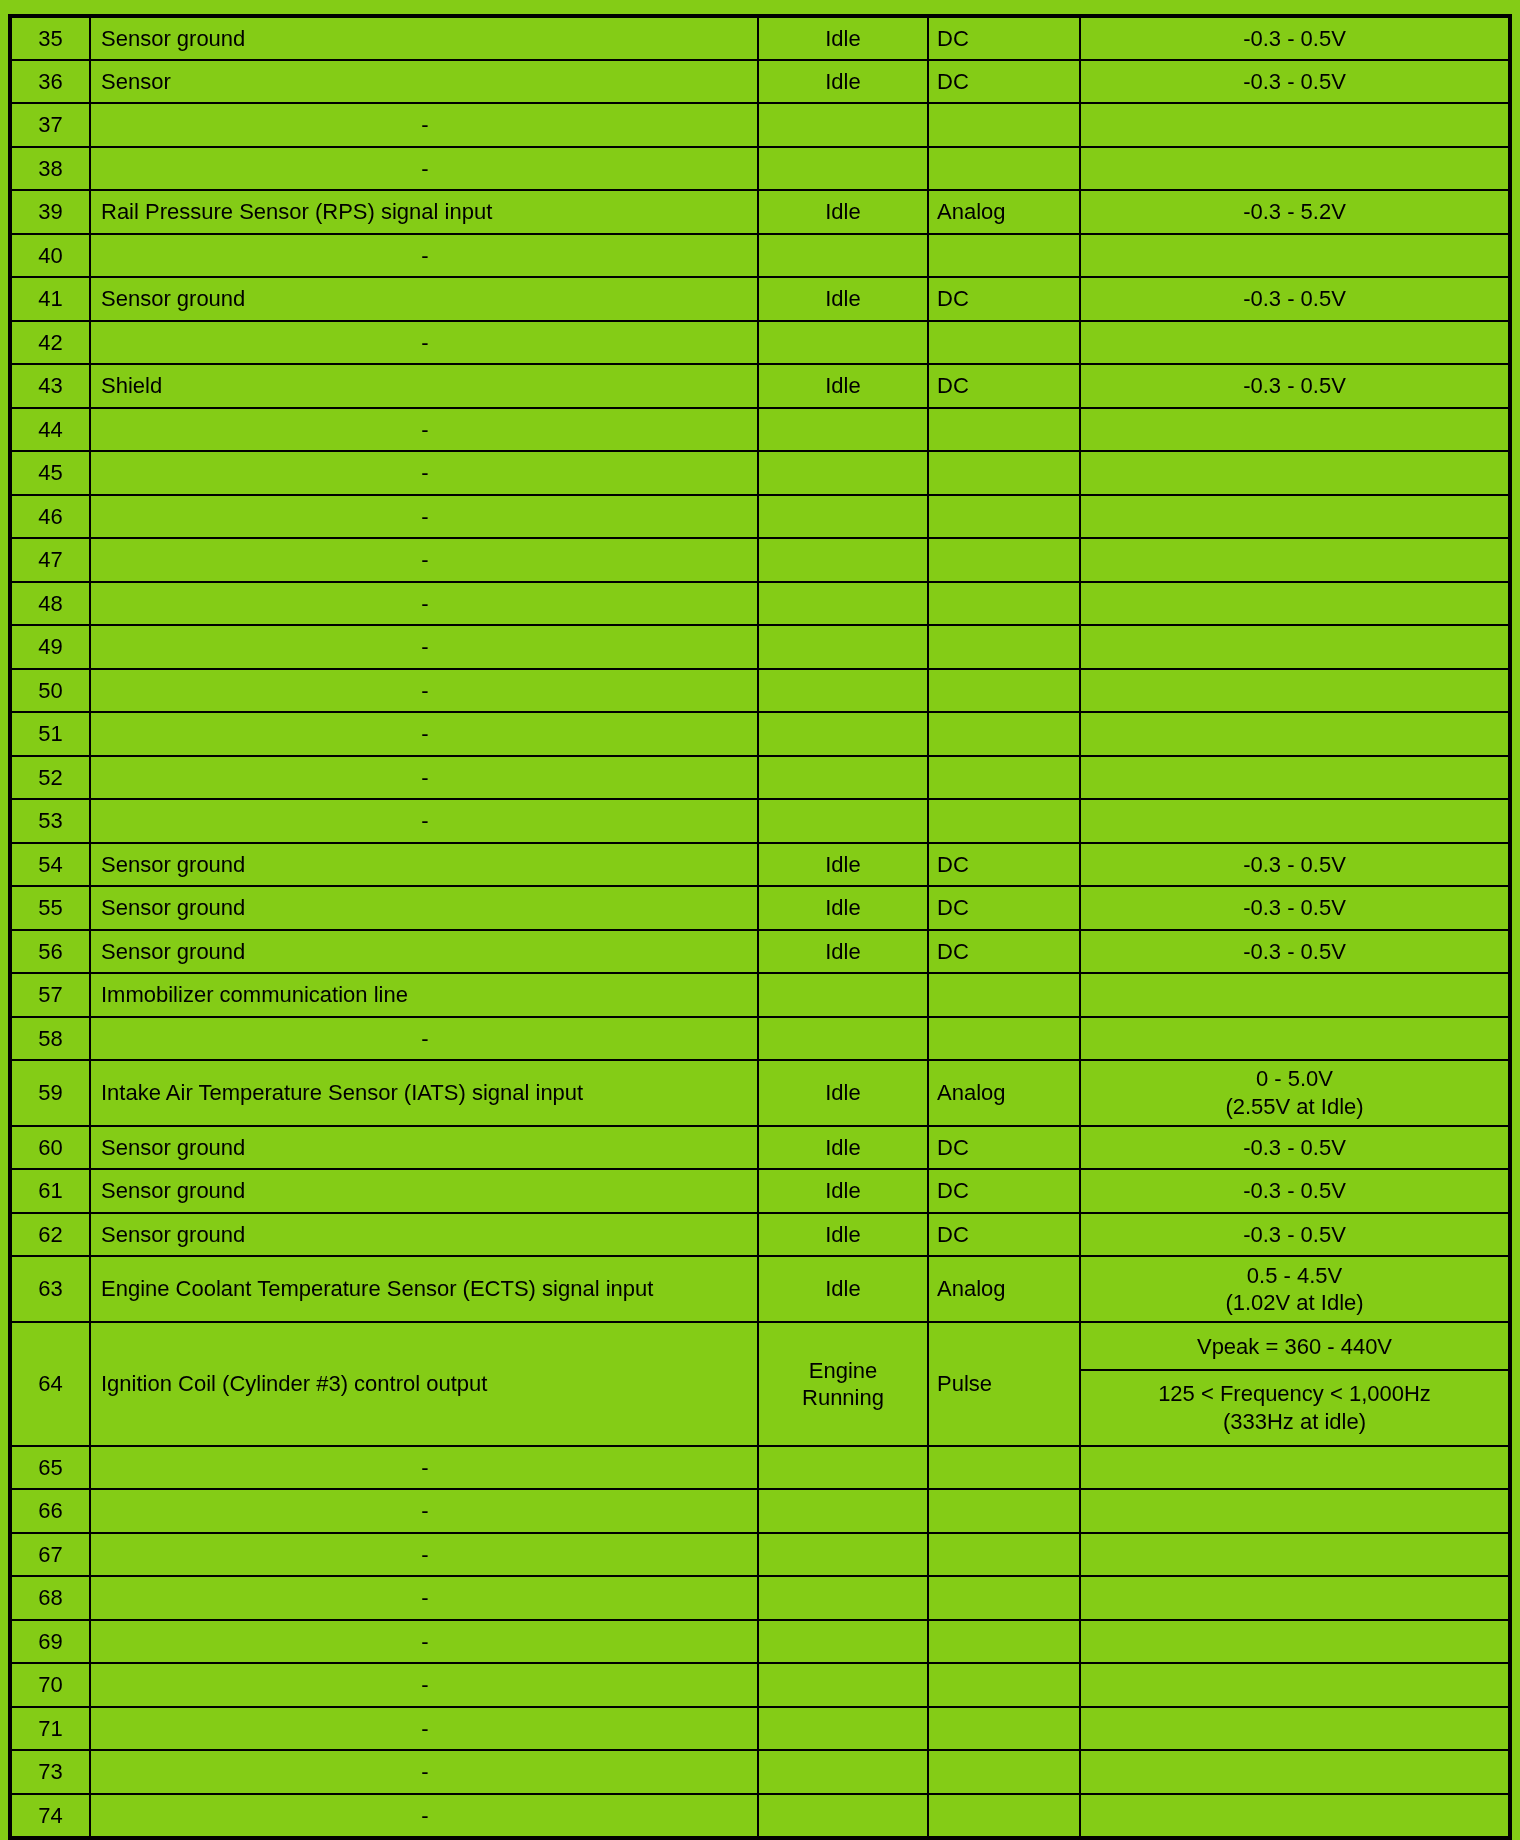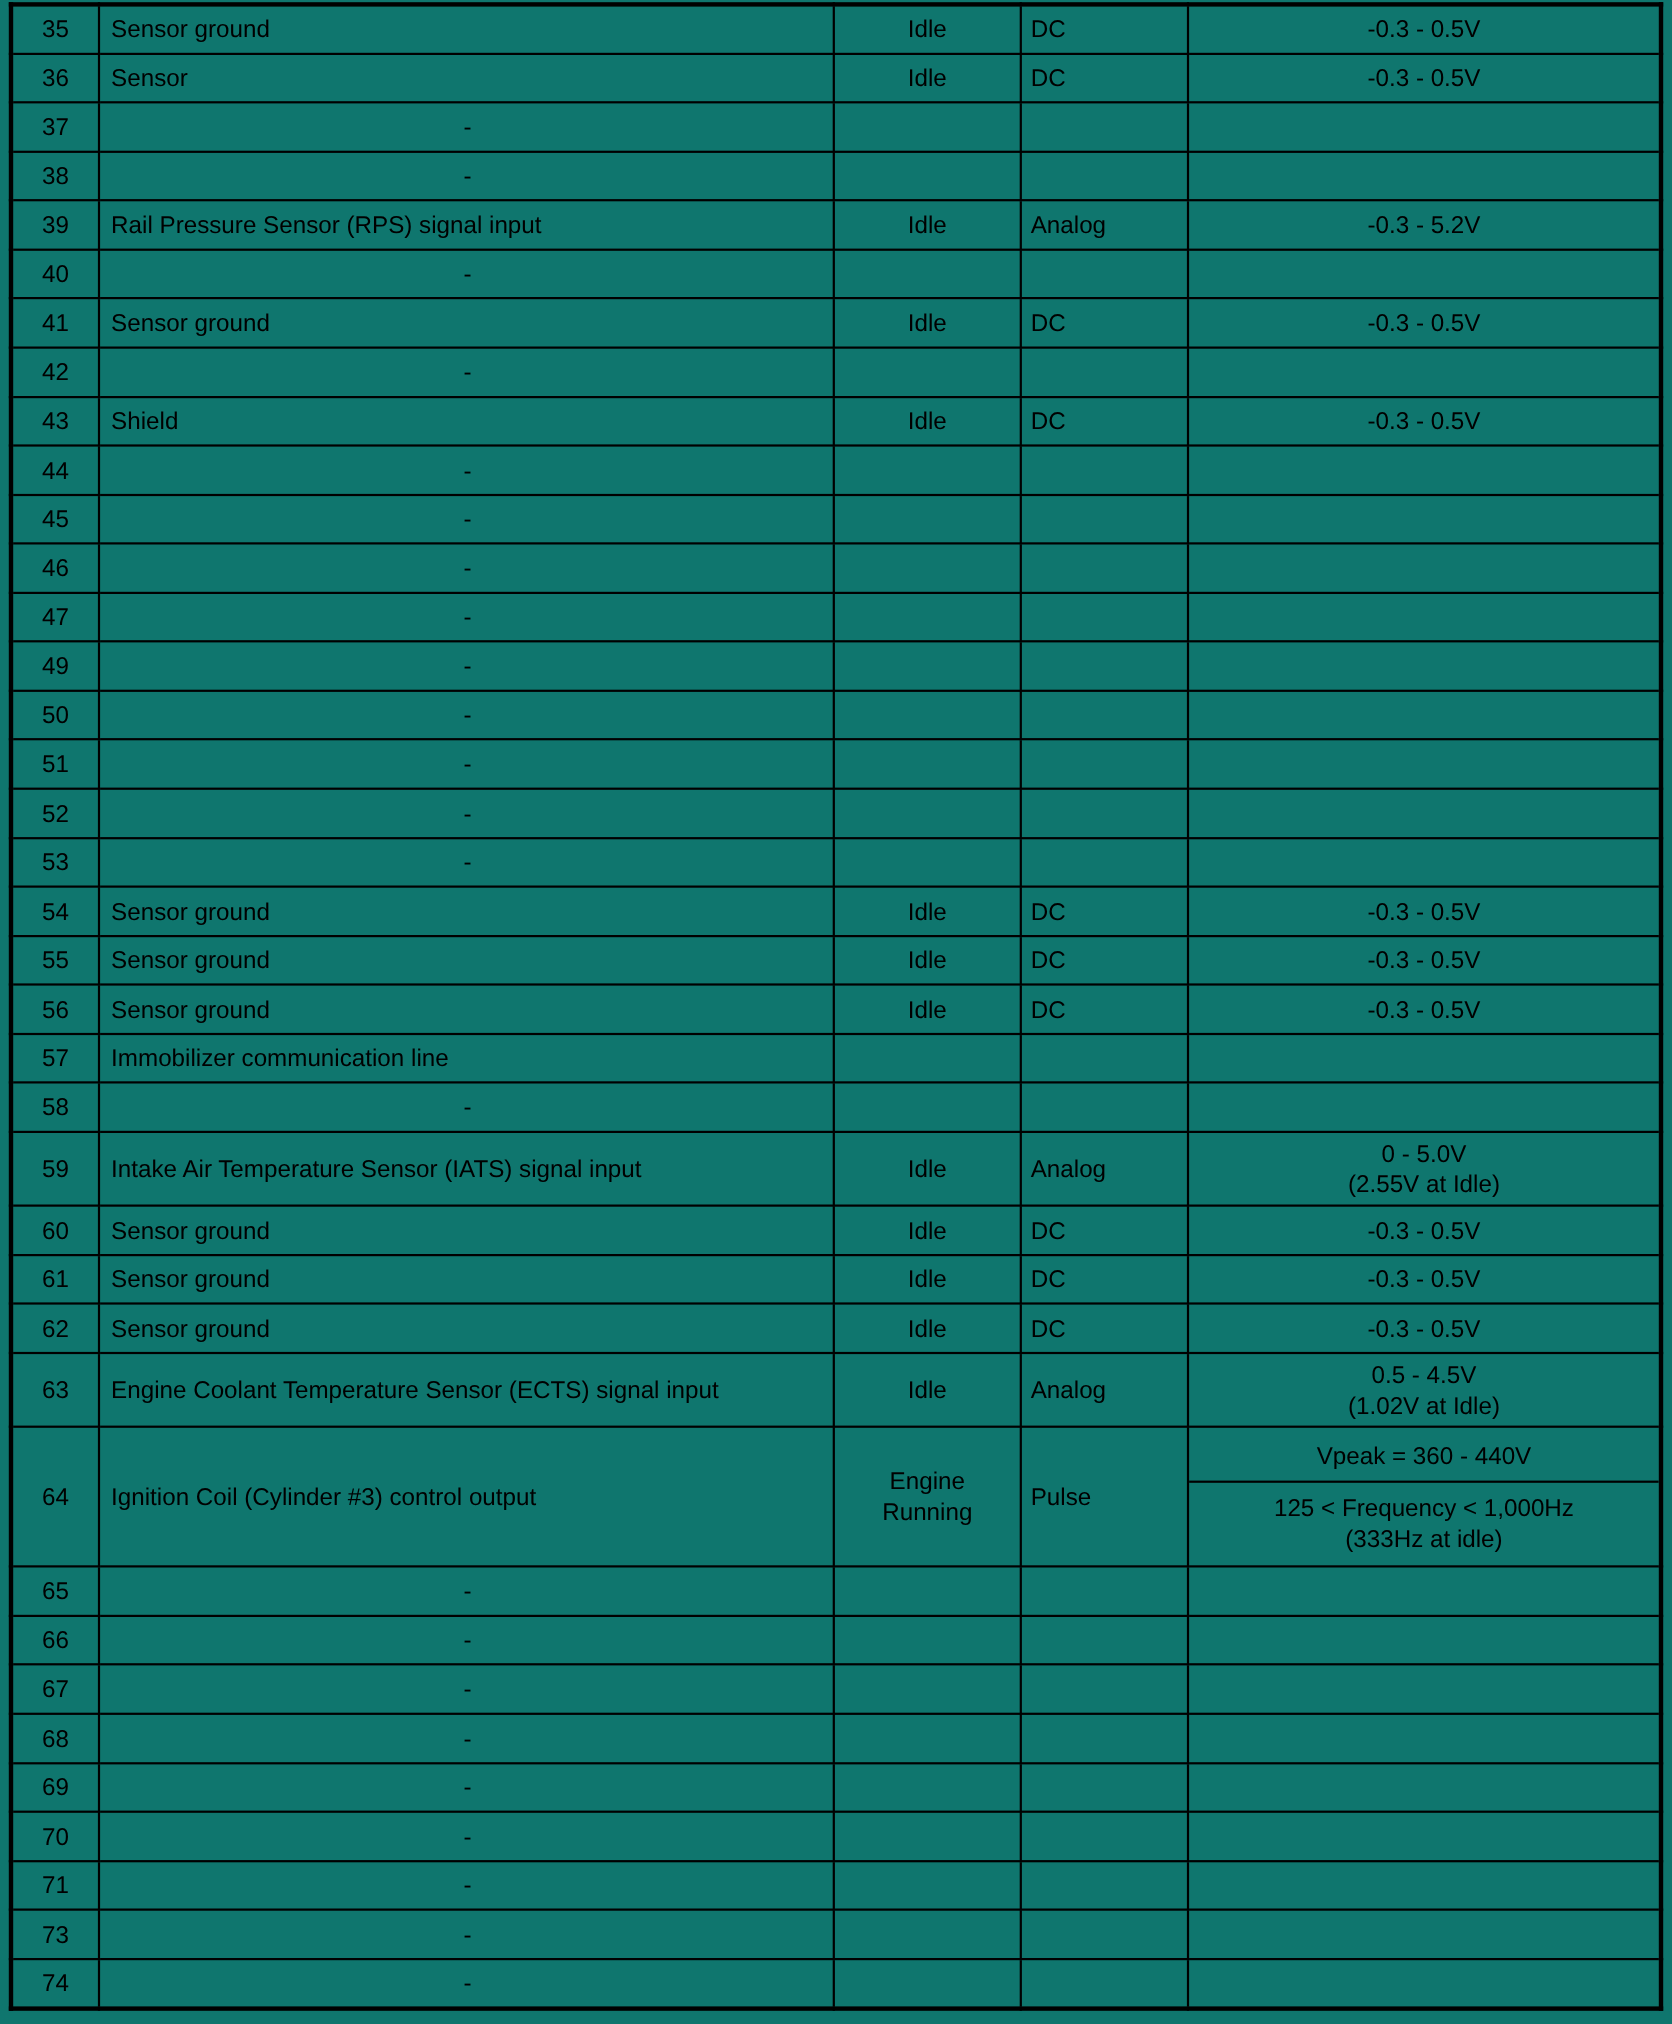--- a/index.html
+++ b/index.html
@@ -1,20 +1,20 @@
 <!DOCTYPE html>
 <html><head>
 <meta charset="utf-8">
 <style>
   html,body{margin:0;padding:0;}
   body{
     width:1520px;height:1840px;background:#ffffff;color:#000000;
     font-family:"Liberation Sans","DejaVu Sans",sans-serif;
   }
-  .page{box-sizing:border-box;width:1520px;height:1840px;padding:2px 8px;background:#0f766e;}
+  .page{box-sizing:border-box;width:1520px;height:1840px;padding:14px 8px;background:#84cc16;}
   table.pin-table{
     border-collapse:collapse;width:100%;height:1826px;
     border:4px solid #000;table-layout:fixed;
   }
   td{
     border:2px solid #000;font-size:22px;line-height:1.25;
     padding:4px 8px;vertical-align:middle;box-sizing:border-box;
     overflow:hidden;
   }
   tr{height:43px;}
@@ -136,20 +136,27 @@
           <td class="col-level"></td>
         </tr>
         <tr>
           <td class="col-pin">47</td>
           <td class="col-desc center">-</td>
           <td class="col-cond"></td>
           <td class="col-type"></td>
           <td class="col-level"></td>
         </tr>
         <tr>
+          <td class="col-pin">48</td>
+          <td class="col-desc center">-</td>
+          <td class="col-cond"></td>
+          <td class="col-type"></td>
+          <td class="col-level"></td>
+        </tr>
+        <tr>
           <td class="col-pin">49</td>
           <td class="col-desc center">-</td>
           <td class="col-cond"></td>
           <td class="col-type"></td>
           <td class="col-level"></td>
         </tr>
         <tr>
           <td class="col-pin">50</td>
           <td class="col-desc center">-</td>
           <td class="col-cond"></td>

